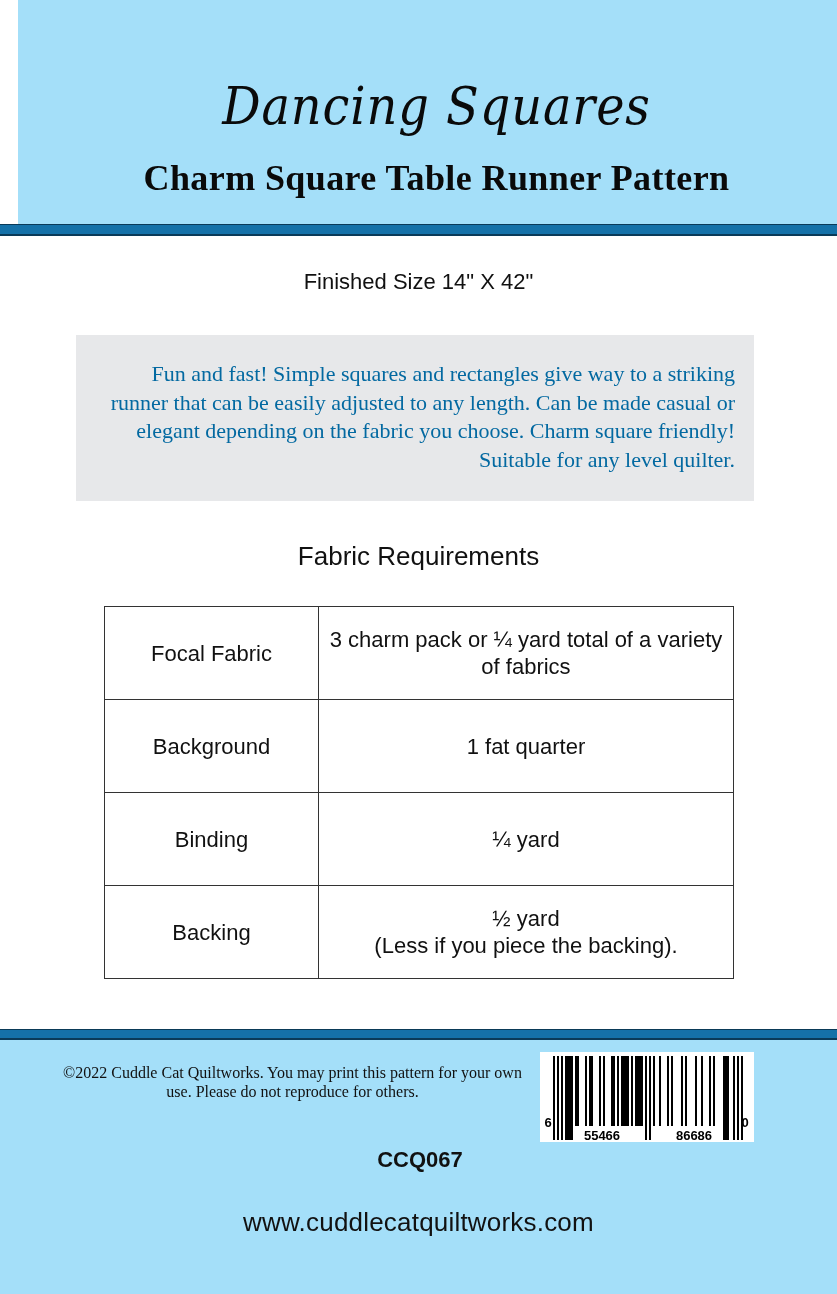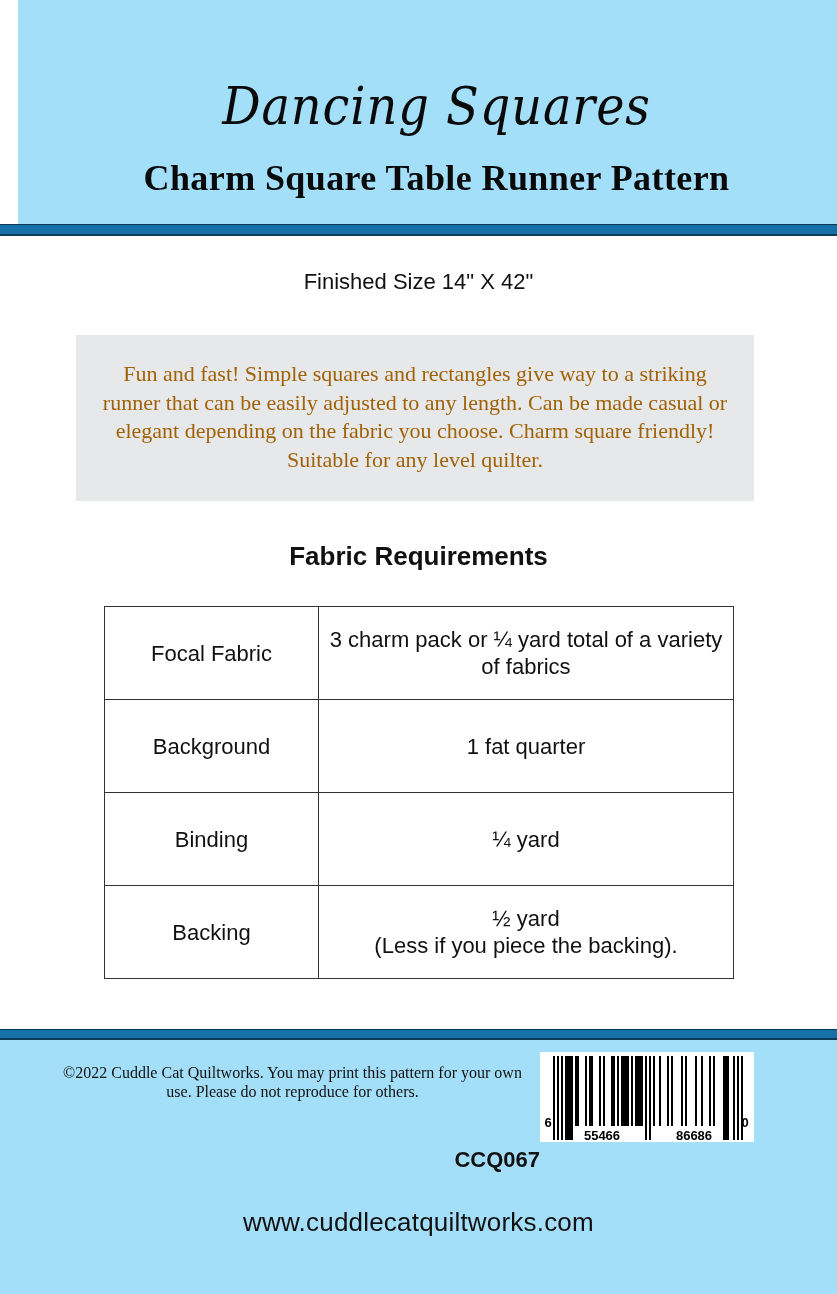--- a/index.html
+++ b/index.html
@@ -35,47 +35,47 @@
   .finished {
     position: absolute; left: 0; width: 837px; top: 268px; text-align: center;
     font-size: 22px; line-height: 28px; color: #111;
   }
   .desc-box {
     position: absolute; left: 76px; top: 335px; width: 678px; height: 166px;
     background: #e7e8ea;
     display: flex; align-items: center; justify-content: center;
   }
   .desc {
-    width: 640px; text-align: center;
+    width: 640px; text-align: right;
     font-family: "Liberation Serif", serif; font-size: 22px; line-height: 28.5px;
-    color: #a16207; margin-top: -2px;
+    color: #0369a1; margin-top: -2px;
   }
   .fr-heading {
     position: absolute; left: 0; width: 837px; top: 540px; text-align: center;
-    font-weight: bold; font-size: 26px; line-height: 32px; color: #111;
+    font-weight: normal; font-size: 26px; line-height: 32px; color: #111;
   }
   table.req {
     position: absolute; left: 104px; top: 606px; width: 630px;
     border-collapse: collapse;
   }
   table.req td {
     border: 1.6px solid #333; height: 93px; text-align: center; vertical-align: middle;
     font-size: 22px; line-height: 27px; color: #111; padding: 0 8px; box-sizing: border-box;
   }
   table.req td.label { width: 214px; }
   .footer {
     position: absolute; left: 0; top: 1040px; width: 837px; height: 254px;
     background: #a4dff9;
   }
   .copyright {
     position: absolute; left: 60px; top: 1063px; width: 465px; text-align: center;
     font-family: "Liberation Serif", serif; font-size: 16px; line-height: 19px; color: #111;
   }
   .code {
-    position: absolute; left: 300px; top: 1146px; width: 240px; text-align: right;
+    position: absolute; left: 300px; top: 1146px; width: 240px; text-align: center;
     font-weight: bold; font-size: 22px; line-height: 28px; color: #111;
   }
   .url {
     position: absolute; left: 0; width: 837px; top: 1208px; text-align: center;
     font-size: 26px; line-height: 28px; color: #111; letter-spacing: 0.2px;
   }
   .barcode {
     position: absolute; left: 540px; top: 1052px; width: 214px; height: 90px;
     background: #ffffff;
   }

